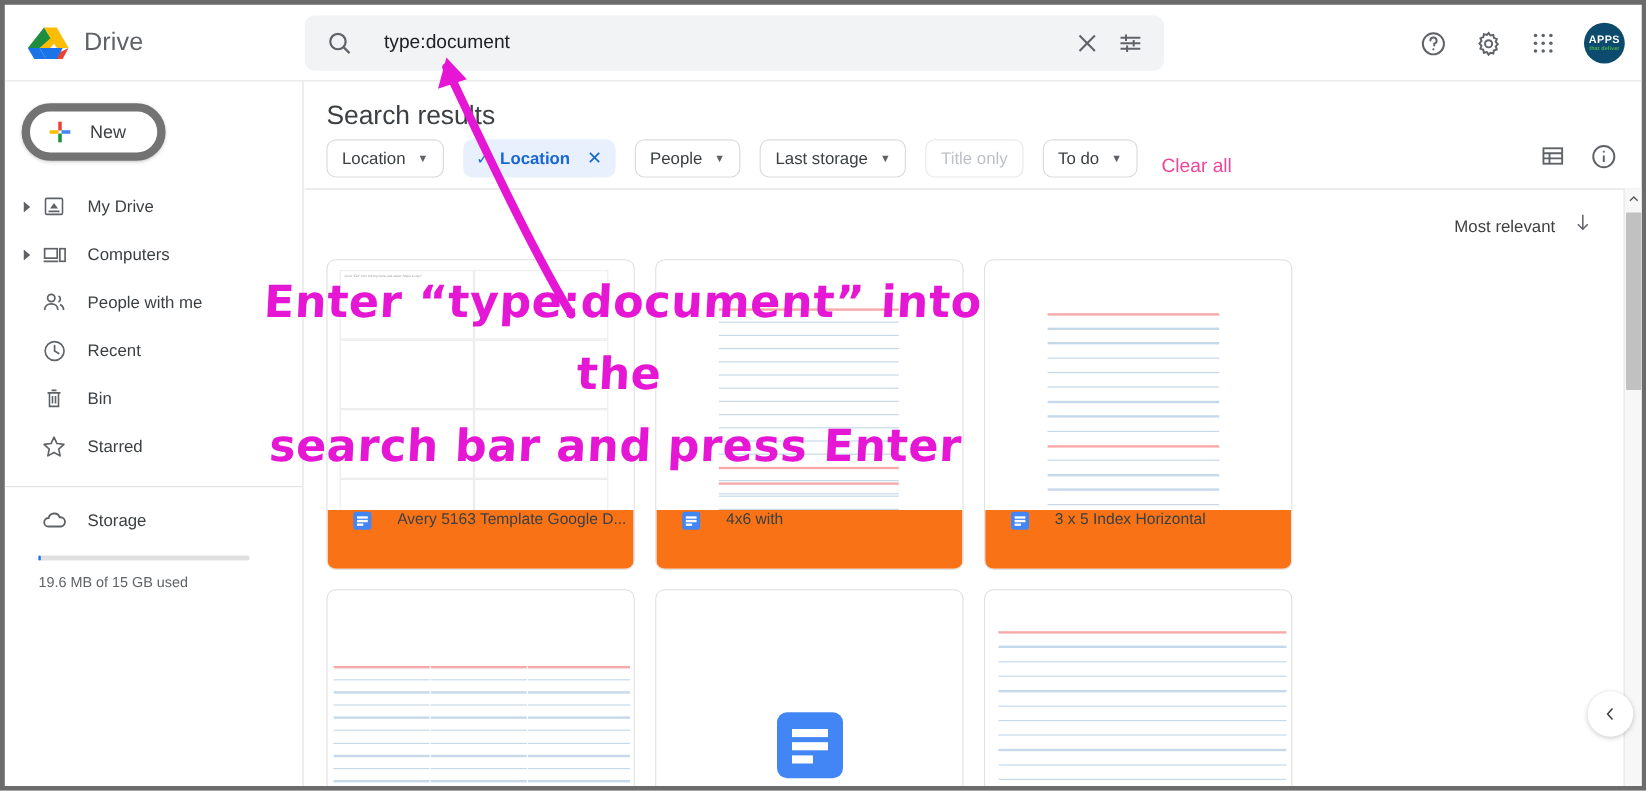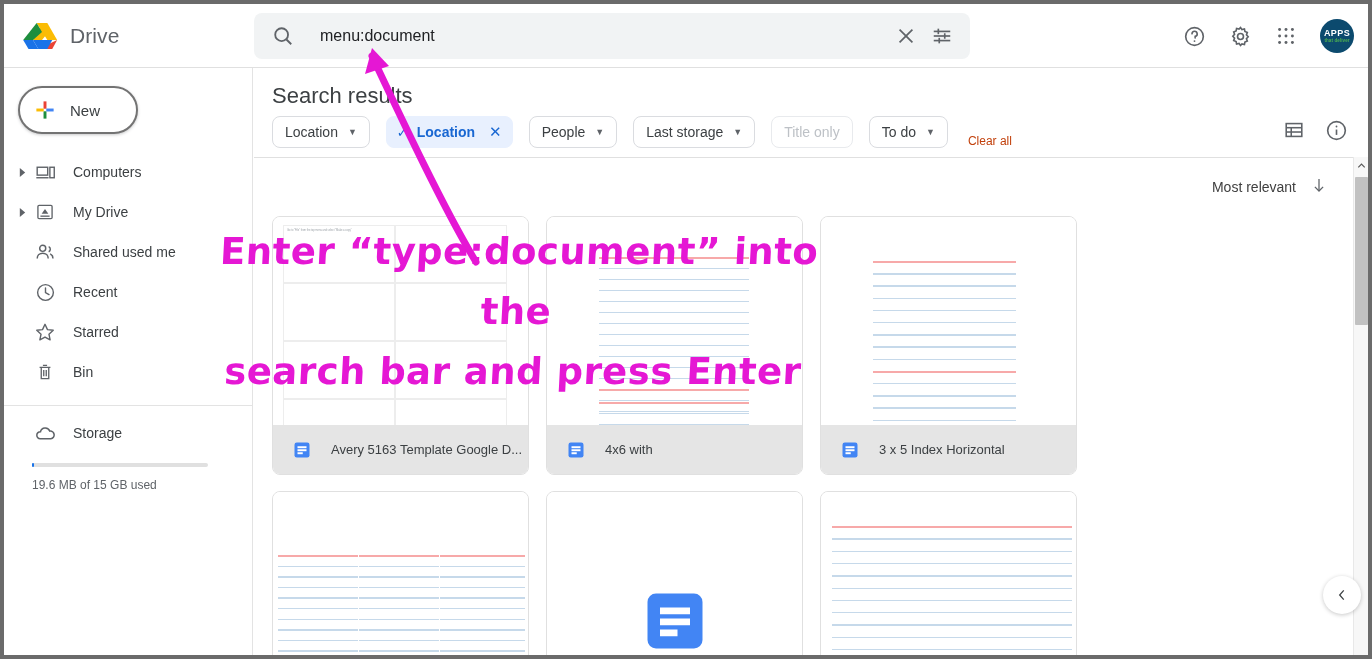--- a/index.html
+++ b/index.html
@@ -54,21 +54,21 @@
 
   .hdr-divider { position: absolute; left: 0; top: 63px; width: 1364px; height: 1px; background: #e0e0e0; }
 
   
   .sidebar {
     position: absolute; left: 0; top: 64px; width: 249px; height: 587px;
     background: #fff; border-right: 1px solid #e3e3e3;
   }
   .new-btn {
     margin: 18px 0 0 14px; width: 120px; height: 48px; border-radius: 24px;
-    background: #fff; border: 2px solid #737373;
+    background: #fff; border: 7px solid #737373;
     box-shadow: 0 1px 3px rgba(60,64,67,.28);
     display: flex; align-items: center; padding-left: 14px; cursor: pointer;
   }
   .new-label { font-size: 15px; color: #3c4043; margin-left: 14px; }
 
   .nav { margin-top: 18px; }
   .nav-item {
     position: relative; height: 40px; display: flex; align-items: center;
     padding-left: 8px; cursor: pointer; border-radius: 0 20px 20px 0;
   }
@@ -98,21 +98,21 @@
   .chip {
     height: 32px; border: 1px solid #dadce0; border-radius: 8px; background: #fff;
     display: flex; align-items: center; padding: 0 12px; cursor: pointer;
     font-size: 14px; color: #3c4043; white-space: nowrap;
   }
   .chip .tri { margin-left: 10px; color: #5f6368; font-size: 9px; }
   .chip.active { background: #e8f0fe; border-color: #e8f0fe; color: #1967d2; font-weight: bold; padding: 0 10px; }
   .chip.active .chk { color: #1967d2; font-size: 13px; margin-right: 9px; font-weight: normal; }
   .chip.active .xb { margin-left: 14px; font-size: 15px; color: #1967d2; font-weight: normal; }
   .chip.disabled { color: #bdc1c6; border-color: #e8eaed; cursor: default; }
-  .clear-all { font-size: 12px; color: #c2410c; cursor: pointer; padding: 0 4px; }
+  .clear-all { font-size: 16px; color: #ec4899; cursor: pointer; padding: 0 4px; }
 
   .view-icons { position: absolute; right: 18px; top: 48px; display: flex; align-items: center; gap: 14px; }
   .view-icon { width: 28px; height: 28px; display: flex; align-items: center; justify-content: center; color: #5f6368; cursor: pointer; }
 
   .main-divider { position: absolute; left: 0; top: 89px; width: 1114px; height: 1px; background: #e0e0e0; }
 
   .sort-bar { position: absolute; right: 40px; top: 108px; display: flex; align-items: center; cursor: pointer; }
   .sort-label { font-size: 14px; color: #404040; }
   .sort-arrow { margin-left: 14px; color: #5f6368; }
 
@@ -120,21 +120,21 @@
   .grid {
     position: absolute; left: 18px; top: 148px; width: 1078px;
     display: flex; flex-wrap: wrap; gap: 16px 17px;
   }
   .card {
     width: 257px; height: 259px; border: 1px solid #e0e0e0; border-radius: 8px;
     background: #fff; overflow: hidden; cursor: pointer;
     display: flex; flex-direction: column;
   }
   .thumb { flex: 1; position: relative; overflow: hidden; background: #fff; }
-  .card-foot { height: 49px; display: flex; align-items: center; padding-left: 20px; background: #e5e5e5; }
+  .card-foot { height: 49px; display: flex; align-items: flex-start; padding-left: 20px; background: #f97316; }
   .doc-icon { width: 18px; height: 18px; flex: none; }
   .card-title { font-size: 13px; color: #3c4043; margin-left: 20px; white-space: nowrap; overflow: hidden; }
 
   
   .lines { position: absolute; left: 0; top: 0; width: 100%; height: 100%; }
   .ln { position: absolute; height: 1.4px; }
   .ln.blue { background: #c6d9ea; }
   .ln.red { background: #f7a9a9; }
 
   .tbl-cell { position: absolute; border: .8px solid #ededed; }
@@ -184,21 +184,21 @@
         <path d="M13 27 L36.5 27 L30.5 38 L19.5 38 Z" fill="#1a73e8"></path>
       </svg>
       <span class="brand-name">Drive</span>
     </div>
 
     <div class="searchwrap">
       <svg class="search-icon" viewBox="0 0 24 24" fill="none" stroke="currentColor" stroke-width="2">
         <circle cx="10.5" cy="10.5" r="7"></circle>
           <line x1="15.8" y1="15.8" x2="21" y2="21"></line>
       </svg>
-      <span class="search-value" title="Search in Drive">menu:document</span>
+      <span class="search-value" title="Search in Drive">type:document</span>
       <span class="sicon-btn">
         <svg width="22" height="22" viewBox="0 0 24 24" stroke="currentColor" stroke-width="1.9">
           <line x1="5" y1="5" x2="19" y2="19"></line>
             <line x1="19" y1="5" x2="5" y2="19"></line>
         </svg>
       </span>
       <span class="sicon-btn">
         <svg width="22" height="22" viewBox="0 0 24 24" stroke="currentColor" stroke-width="1.8" fill="none">
           <line x1="3" y1="7" x2="21" y2="7"></line>
             <line x1="3" y1="12" x2="21" y2="12"></line>
@@ -257,88 +257,88 @@
     </div>
 
     <div class="nav">
       <div class="nav-item">
         <span class="caret">
           <svg width="9" height="9" viewBox="0 0 10 10" fill="currentColor">
               <path d="M2 0 L8 5 L2 10 Z"></path>
             </svg>
         </span>
         <span class="nav-icon">
-          <svg width="21" height="21" viewBox="0 0 24 24" fill="none" stroke="currentColor" stroke-width="1.6">
-            <rect x="2.5" y="6" width="12" height="9"></rect>
-              <line x1="1.5" y1="18" x2="15.5" y2="18"></line>
-            <rect x="17" y="6" width="5" height="12"></rect>
-          </svg>
-        </span>
-        <span class="nav-label">Computers</span>
+          <svg width="20" height="20" viewBox="0 0 24 24" fill="none" stroke="currentColor" stroke-width="1.6">
+            <rect x="3.5" y="4" width="17" height="16" rx="1.4"></rect>
+            <path d="M12 8.5 L16 14 H8 Z" fill="currentColor" stroke="none"></path>
+            <line x1="6.5" y1="17" x2="17.5" y2="17"></line>
+          </svg>
+        </span>
+        <span class="nav-label">My Drive</span>
       </div>
 
       <div class="nav-item">
         <span class="caret">
           <svg width="9" height="9" viewBox="0 0 10 10" fill="currentColor">
               <path d="M2 0 L8 5 L2 10 Z"></path>
             </svg>
         </span>
         <span class="nav-icon">
-          <svg width="20" height="20" viewBox="0 0 24 24" fill="none" stroke="currentColor" stroke-width="1.6">
-            <rect x="3.5" y="4" width="17" height="16" rx="1.4"></rect>
-            <path d="M12 8.5 L16 14 H8 Z" fill="currentColor" stroke="none"></path>
-            <line x1="6.5" y1="17" x2="17.5" y2="17"></line>
-          </svg>
-        </span>
-        <span class="nav-label">My Drive</span>
+          <svg width="21" height="21" viewBox="0 0 24 24" fill="none" stroke="currentColor" stroke-width="1.6">
+            <rect x="2.5" y="6" width="12" height="9"></rect>
+              <line x1="1.5" y1="18" x2="15.5" y2="18"></line>
+            <rect x="17" y="6" width="5" height="12"></rect>
+          </svg>
+        </span>
+        <span class="nav-label">Computers</span>
       </div>
 
       <div class="nav-item">
         <span class="caret empty"></span>
         <span class="nav-icon">
           <svg width="22" height="22" viewBox="0 0 24 24" fill="none" stroke="currentColor" stroke-width="1.6">
             <circle cx="9.5" cy="8" r="3.3"></circle>
               <path d="M3.5 19c0-3.6 2.7-5.6 6-5.6s6 2 6 5.6"></path>
             <path d="M16 6.2a3 3 0 0 1 0 5.5M17.5 14c2 .8 3.2 2.5 3.2 5"></path>
           </svg>
         </span>
-        <span class="nav-label">Shared used me</span>
+        <span class="nav-label">People with me</span>
       </div>
 
       <div class="nav-item">
         <span class="caret empty"></span>
         <span class="nav-icon">
           <svg width="21" height="21" viewBox="0 0 24 24" fill="none" stroke="currentColor" stroke-width="1.6">
             <circle cx="12" cy="12" r="9"></circle>
               <path d="M12 6.8V12l4 2.4" stroke-linecap="round"></path>
           </svg>
         </span>
         <span class="nav-label">Recent</span>
-      </div>
-
-      <div class="nav-item">
-        <span class="caret empty"></span>
-        <span class="nav-icon">
-          <svg width="22" height="22" viewBox="0 0 24 24" fill="none" stroke="currentColor" stroke-width="1.5" stroke-linejoin="round">
-            <path d="M12 3.6l2.7 5.8 6.3.7-4.7 4.3 1.3 6.2L12 17.5l-5.6 3.1 1.3-6.2L3 10.1l6.3-.7z"></path>
-          </svg>
-        </span>
-        <span class="nav-label">Starred</span>
       </div>
 
       <div class="nav-item">
         <span class="caret empty"></span>
         <span class="nav-icon">
           <svg width="20" height="20" viewBox="0 0 24 24" fill="none" stroke="currentColor" stroke-width="1.6">
             <path d="M5.5 6.5h13M7.5 6.5V20h9V6.5M9.5 4h5"></path>
             <line x1="10.5" y1="9.5" x2="10.5" y2="17"></line>
               <line x1="13.5" y1="9.5" x2="13.5" y2="17"></line>
           </svg>
         </span>
         <span class="nav-label">Bin</span>
+      </div>
+
+      <div class="nav-item">
+        <span class="caret empty"></span>
+        <span class="nav-icon">
+          <svg width="22" height="22" viewBox="0 0 24 24" fill="none" stroke="currentColor" stroke-width="1.5" stroke-linejoin="round">
+            <path d="M12 3.6l2.7 5.8 6.3.7-4.7 4.3 1.3 6.2L12 17.5l-5.6 3.1 1.3-6.2L3 10.1l6.3-.7z"></path>
+          </svg>
+        </span>
+        <span class="nav-label">Starred</span>
       </div>
     </div>
 
     <div class="side-sep"></div>
 
     <div class="storage-row">
       <span class="nav-icon">
         <svg width="23" height="23" viewBox="0 0 24 24" fill="none" stroke="currentColor" stroke-width="1.6">
           <path d="M6.5 17.5a3.7 3.7 0 0 1 .3-7.4 5 5 0 0 1 9.6-.6 3.9 3.9 0 0 1 1.2 8z"></path>
         </svg>

